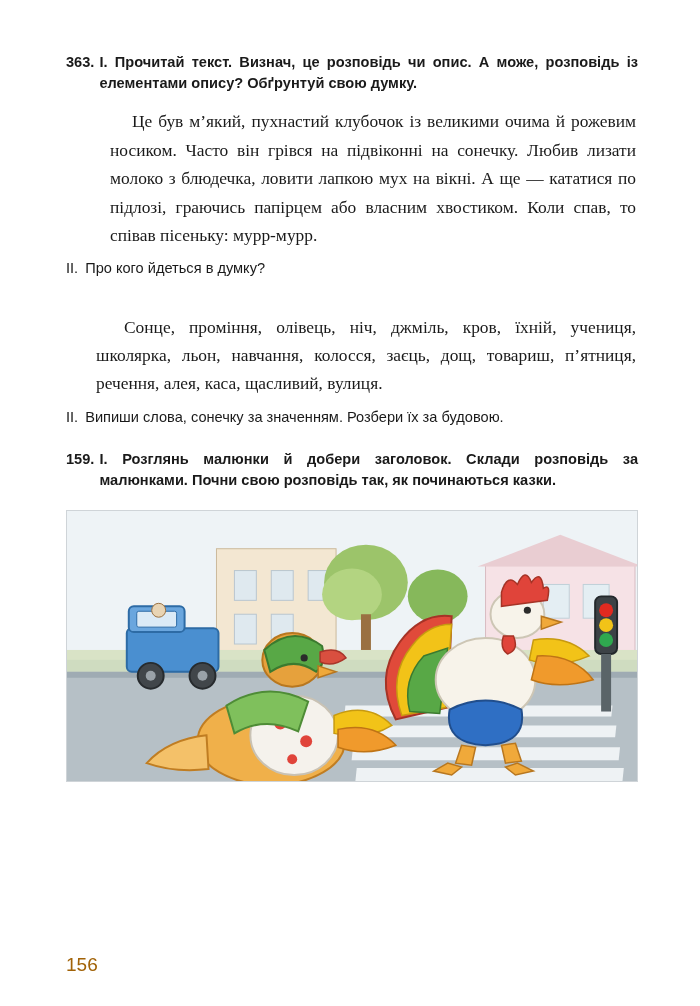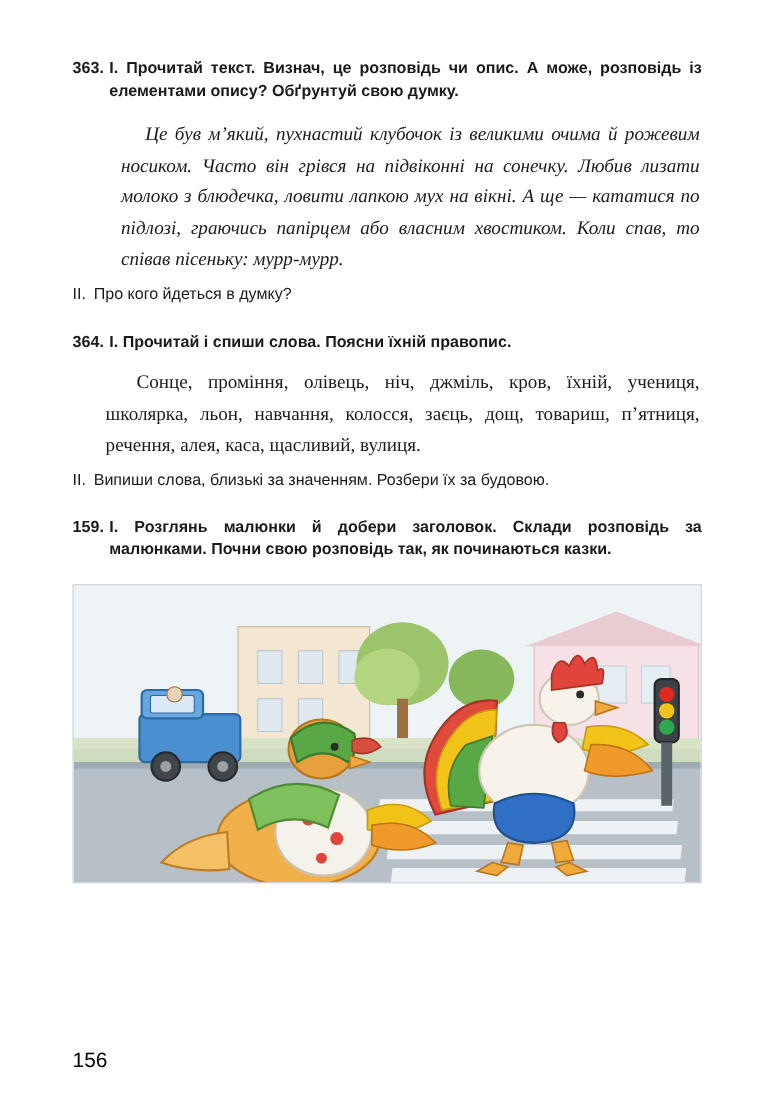--- a/index.html
+++ b/index.html
@@ -66,21 +66,20 @@
   .passage {
     font-family: "Liberation Serif", serif;
     font-size: 17.4px;
     line-height: 1.63;
     text-align: justify;
     margin: 14px 0 0 44px;
     padding-right: 2px;
   }
   .passage.first-indent {
     text-indent: 22px;
-    font-style: italic;
   }
   .wordlist {
     font-family: "Liberation Serif", serif;
     font-size: 17.4px;
     line-height: 1.63;
     text-align: justify;
     margin: 12px 0 0 30px;
     padding-right: 2px;
     text-indent: 28px;
   }
@@ -98,21 +97,21 @@
     background: #e9eef2;
   }
   .fig-svg { display: block; width: 100%; height: 100%; }
 
   
   .folio {
     position: absolute;
     left: 66px;
     bottom: 30px;
     font-size: 19px;
-    color: #000000;
+    color: #a16207;
   }
 </style>
 </head>
 <body>
 
 <div class="page">
 
   <div class="ex">
     <div class="ex-head">
       <span class="ex-num">363.</span>
@@ -127,33 +126,26 @@
     <div class="part">
       <span class="part-num">II.</span>
       <span class="part-text">Про кого йдеться в думку?</span>
     </div>
 
   </div>
 
   <div class="gap-md"></div>
 
   <div class="ex">
-    <div class="ex-head">
-      <span class="ex-num">364.</span>
-      <span class="ex-head-text">
-        <span>I.</span>
-        <span>Прочитай і спиши слова. Поясни їхній правопис.</span>
-      </span>
-    </div>
 
     <div class="wordlist">Сонце, проміння, олівець, ніч, джміль, кров, їхній, учениця, школярка, льон, навчання, колосся, заєць, дощ, товариш, п’ятниця, речення, алея, каса, щасливий, вулиця.</div>
 
     <div class="part">
       <span class="part-num">II.</span>
-      <span class="part-text">Випиши слова, близькі за значенням. Розбери їх за будовою.</span>
+      <span class="part-text">Випиши слова, сонечку за значенням. Розбери їх за будовою.</span>
     </div>
   </div>
 
   <div class="gap-md"></div>
 
   <div class="ex">
     <div class="ex-head">
       <span class="ex-num">159.</span>
       <span class="ex-head-text">
         <span>I.</span>

